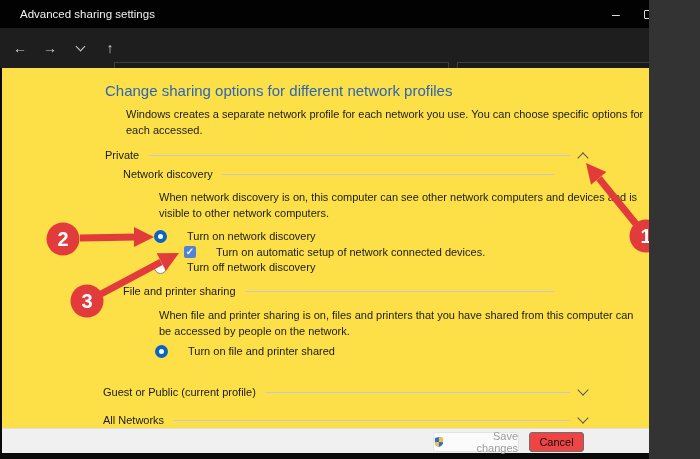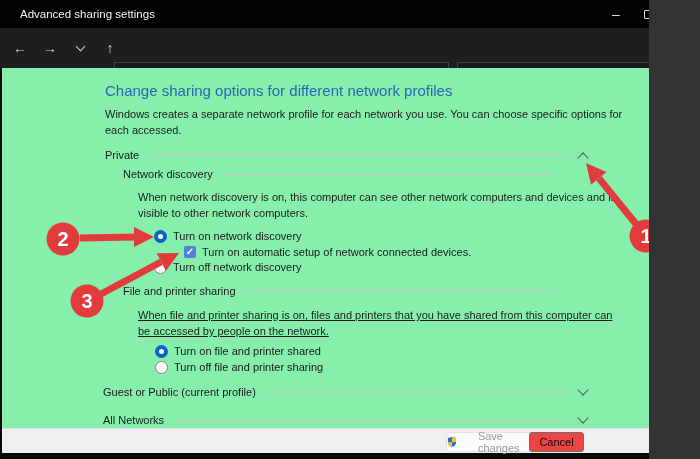--- a/index.html
+++ b/index.html
@@ -31,43 +31,43 @@
   
   .chev { display:inline-block; }
   .chev-down { width:7px; height:7px; border-right:1.4px solid #cfcfcf; border-bottom:1.4px solid #cfcfcf;
                transform:rotate(45deg); margin-bottom:3px; }
   .chev-addr { width:6px; height:6px; border-color:#b8b8b8; }
   .sec-chev { width:8px; height:8px; border-right:1.6px solid #5a5a5a; border-bottom:1.6px solid #5a5a5a; }
   .sec-chev.up { transform:rotate(225deg); margin-top:5px; }
   .sec-chev.down { transform:rotate(45deg); margin-bottom:4px; }
 
   
-  .content { position:absolute; left:2px; top:68px; width:696px; height:360px; background:#86efac;
+  .content { position:absolute; left:2px; top:68px; width:696px; height:360px; background:#fde047;
              color:#1a1a1a; font-size:11px; }
   .heading { position:absolute; left:103px; top:14px; font-size:15px; color:#2a66b5; white-space:nowrap; }
-  .para { position:absolute; line-height:16px; white-space:nowrap; color:#1c1c1c; }
+  .para { position:absolute; line-height:16px; white-space:nowrap; color:#1c1c1c;margin-left:21px; }
   .sec-row { position:absolute; display:flex; align-items:center; height:14px; }
   .sec-row .label { white-space:nowrap; margin-right:9px;text-align:center; }
   .sec-row .rule { flex:1; height:1px; background:#c9c9c9; margin-right:9px; }
-  .opt-row { position:absolute; display:flex; align-items:center; height:14px; gap:6px; }
+  .opt-row { position:absolute; display:flex; align-items:center; height:14px; gap:20px; }
   .radio { width:13px; height:13px; border-radius:50%; background:#fff; flex:0 0 auto; }
   .radio.on { border:4px solid #0b63c5; }
   .radio.off { border:1px solid #868686; }
   .checkbox { width:12px; height:12px; border-radius:2px; background:#4f82d8; color:#fff;
               font-size:10px; line-height:12px; text-align:center; font-weight:bold; flex:0 0 auto; }
   .opt-label { white-space:nowrap; }
   .scroll-track { position:absolute; left:684px; top:0; width:12px; height:360px; background:#fafafa; }
   .scroll-thumb { position:absolute; left:6px; top:20px; width:3px; height:309px; background:#a3a3a3; border-radius:2px; }
 
   
   .footer { position:absolute; left:2px; top:428px; width:696px; height:25px; background:#f0f0f0;
             border-top:1px solid #e0e0e0; }
   .btn { position:absolute; top:3px; height:20px; display:flex; align-items:center; justify-content:center;
          font-size:11px; border-radius:3px; }
-  .btn-save { left:444px; width:86px; background:#fbfbfb; border:1px solid #e3e3e3; color:#9b9b9b; gap:21px; }
+  .btn-save { left:431px; width:86px; background:#fbfbfb; border:1px solid #e3e3e3; color:#9b9b9b; gap:21px;text-align:right; }
   .btn-cancel { left:527px; width:55px; background:#ef4444; border:1px solid #6f6f6f; color:#0d0d0d; }
 
   
   .annot { position:absolute; left:0; top:0; width:700px; height:459px; pointer-events:none; z-index:50; }
 </style>
 </head>
 <body>
 
 <div class="window">
 
@@ -157,31 +157,27 @@
     </div>
     <div class="opt-row" style="left:152px; top:192px;">
       <span class="radio off"></span>
       <span class="opt-label">Turn off network discovery</span>
     </div>
 
     <div class="sec-row" style="left:121px; top:216px; width:440px;">
       <span class="label">File and printer sharing</span>
       <span class="rule"></span>
     </div>
-    <div class="para" style="left:136px; top:239px;text-decoration:underline;">
+    <div class="para" style="left:136px; top:239px;">
       <div>When file and printer sharing is on, files and printers that you have shared from this computer can</div>
       <div>be accessed by people on the network.</div>
     </div>
     <div class="opt-row" style="left:153px; top:276px;">
       <span class="radio on"></span>
       <span class="opt-label">Turn on file and printer shared</span>
-    </div>
-    <div class="opt-row" style="left:153px; top:292px;">
-      <span class="radio off"></span>
-      <span class="opt-label">Turn off file and printer sharing</span>
     </div>
 
     <div class="sec-row" style="left:101px; top:317px; width:484px;">
       <span class="label">Guest or Public (current profile)</span>
       <span class="rule"></span>
       <span class="chev sec-chev down"></span>
     </div>
 
     <div class="sec-row" style="left:101px; top:345px; width:484px;">
       <span class="label">All Networks</span>

